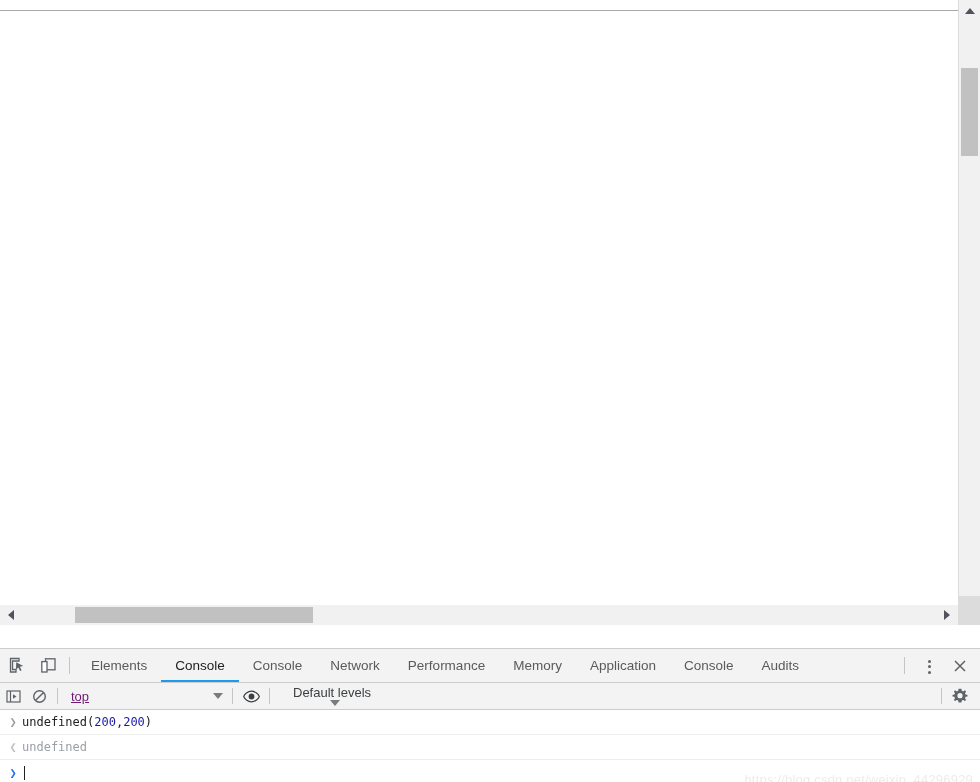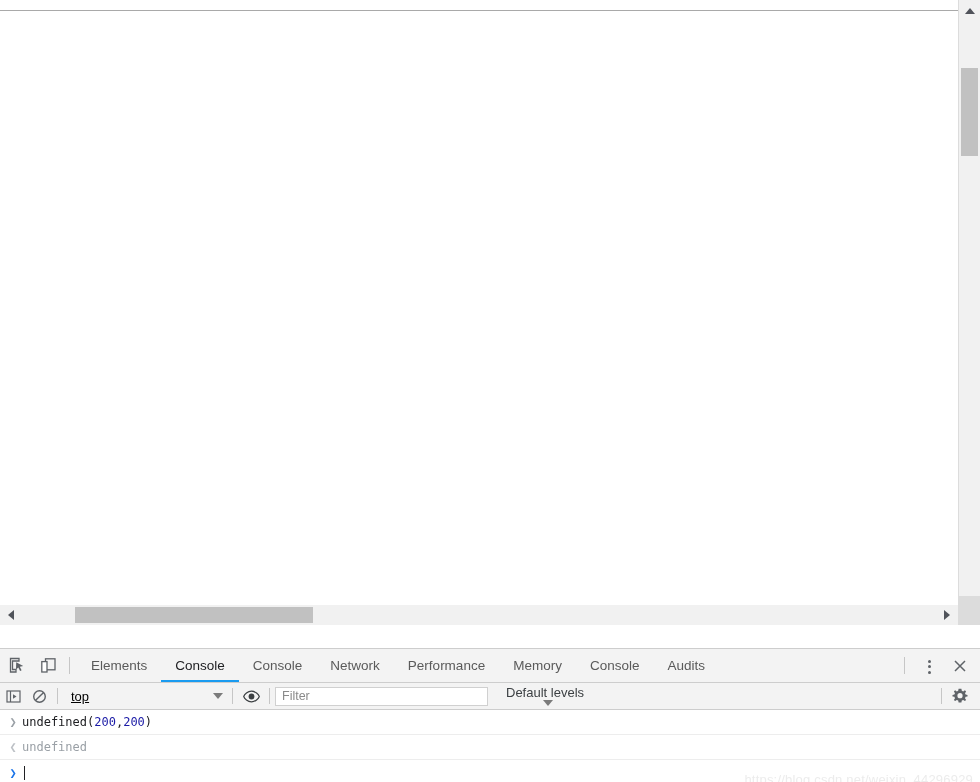--- a/index.html
+++ b/index.html
@@ -254,21 +254,21 @@
   #context-select {
     display: flex;
     align-items: center;
     min-width: 152px;
     height: 22px;
     padding: 0 4px 0 8px;
     cursor: pointer;
   }
   #context-label {
     font-size: 13px;
-    color: #000000;
+    color: #701a75;
     flex: 1;
     text-decoration: underline;
   }
   .caret {
     width: 0; height: 0;
     border-left: 5px solid transparent;
     border-right: 5px solid transparent;
     border-top: 6px solid #7b7b7b;
     margin-left: 6px;
   }
@@ -413,20 +413,21 @@
       </div>
 
       <div class="tb-sep"></div>
 
       <div class="dt-tab">Elements</div>
       <div class="dt-tab active">Console</div>
       <div class="dt-tab">Console</div>
       <div class="dt-tab">Network</div>
       <div class="dt-tab">Performance</div>
       <div class="dt-tab">Memory</div>
+      <div class="dt-tab">Application</div>
       <div class="dt-tab">Console</div>
       <div class="dt-tab">Audits</div>
 
       <div id="dt-tabbar-right">
         <div class="tb-sep"></div>
         <div class="tb-icon-btn">
           <span class="dots-icon">
             <i></i>
               <i></i>
               <i></i>
@@ -468,21 +469,20 @@
 
       <div class="ct-icon-btn">
         <svg width="17" height="13" viewBox="0 0 17 13">
           <path d="M8.5 1.2 C12.4 1.2 15.5 4.4 16.3 6.5 C15.5 8.6 12.4 11.8 8.5 11.8 C4.6 11.8 1.5 8.6 0.7 6.5 C1.5 4.4 4.6 1.2 8.5 1.2 Z" fill="none" stroke="#3c4043" stroke-width="1.2"></path>
           <circle cx="8.5" cy="6.5" r="2.9" fill="#3c4043"></circle>
         </svg>
       </div>
 
       <div class="ct-sep"></div>
 
-      <input id="filter-input" type="text" placeholder="Filter" style="">
 
       <div id="levels-select">
         <span id="levels-label">Default levels</span>
         <span class="caret"></span>
       </div>
 
       <div id="console-toolbar-right">
         <div class="ct-sep"></div>
         <div class="ct-icon-btn">
           <svg width="16" height="16" viewBox="0 0 16 16">

